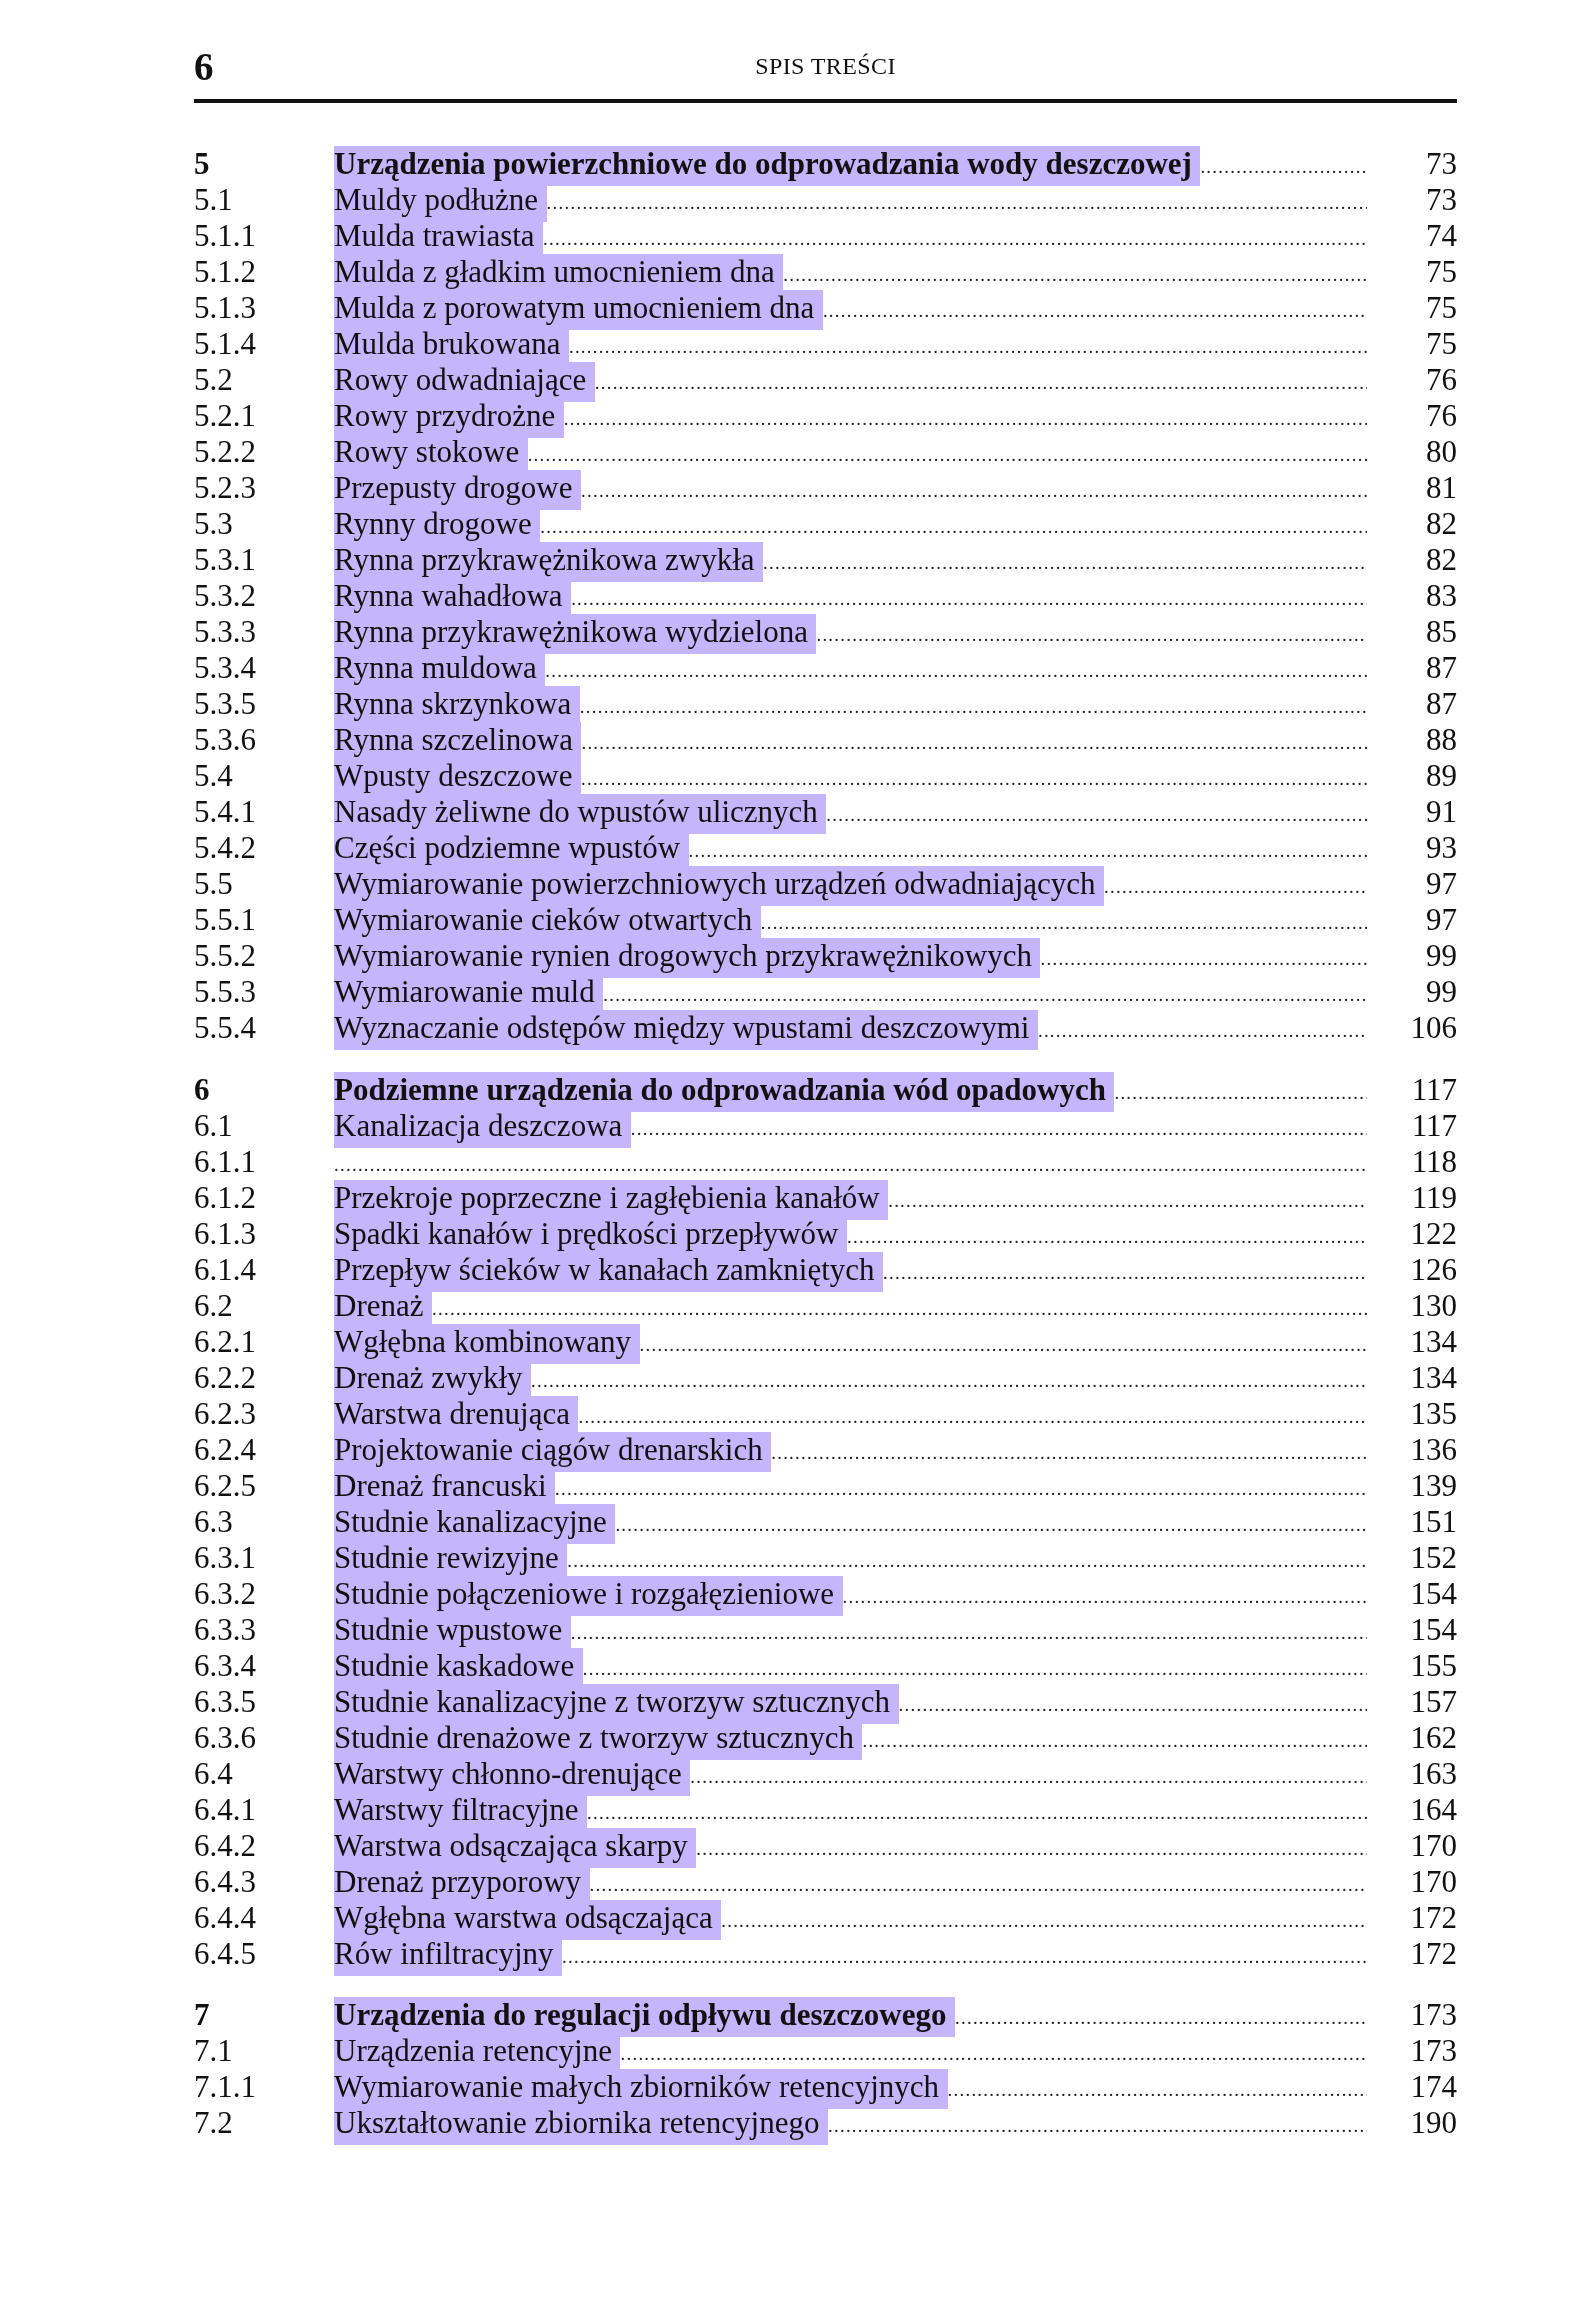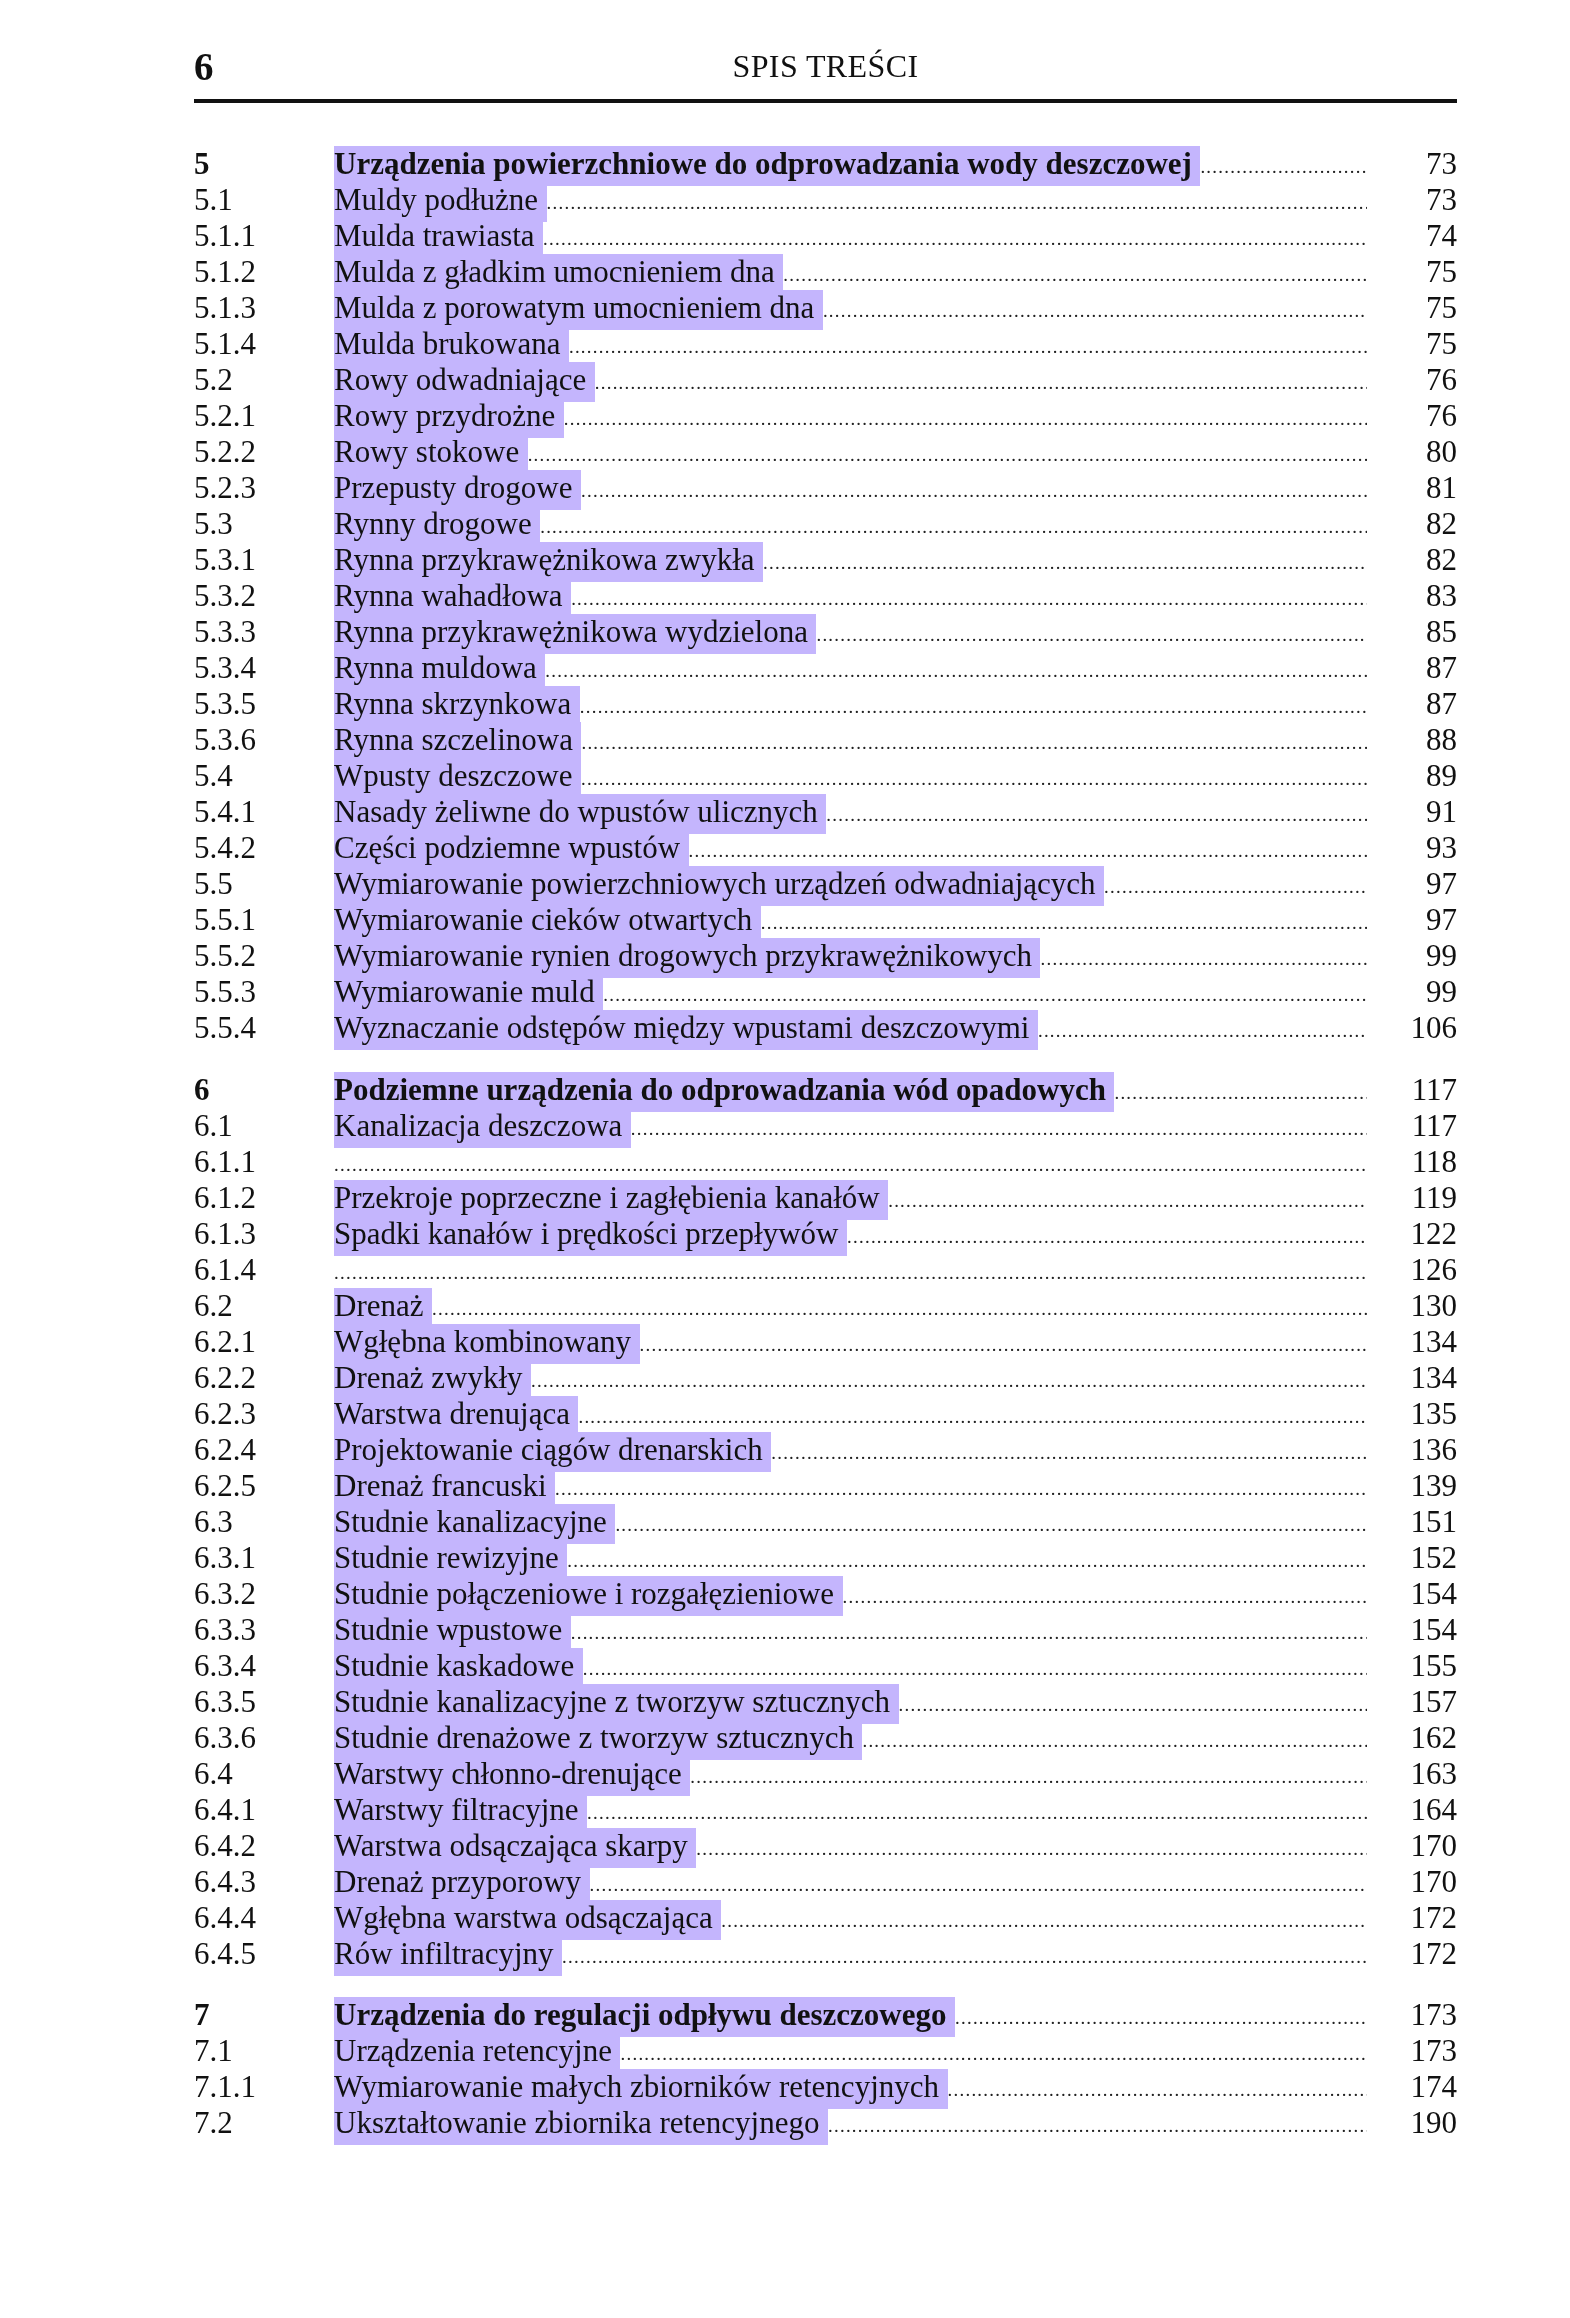--- a/index.html
+++ b/index.html
@@ -9,21 +9,21 @@
     position: relative; overflow: hidden;
   }
   .page-header {
     position: absolute; left: 194px; top: 41px; width: 1263px; height: 51px;
   }
   .page-number {
     position: absolute; left: 0; top: 0; font-size: 39px; font-weight: bold; line-height: 51px;
   }
   .running-title {
     position: absolute; left: 0; right: 0; top: 0; text-align: center;
-    font-size: 32px; line-height: 51px; letter-spacing: 0.4px;
+    font-size: 24px; line-height: 51px; letter-spacing: 0.4px;
   }
   .header-rule {
     position: absolute; left: 194px; top: 99px; width: 1263px; height: 4.3px; background: #111;
   }
   .toc {
     position: absolute; left: 194px; top: 146px; width: 1263px;
   }
   .toc-row {
     position: relative; height: 36px; line-height: 36px; font-size: 31px;
     white-space: nowrap;
@@ -296,20 +296,21 @@
     <span class="sec-num">6.1.3</span>
     <span class="sec-title-wrap">
       <span class="sec-title">Spadki kanałów i prędkości przepływów</span>
       <span class="leader"></span>
     </span>
     <span class="sec-page">122</span>
   </div>
     <div class="toc-row">
     <span class="sec-num">6.1.4</span>
     <span class="sec-title-wrap">
+      <span class="sec-title">Przepływ ścieków w kanałach zamkniętych</span>
       <span class="leader"></span>
     </span>
     <span class="sec-page">126</span>
   </div>
     <div class="toc-row">
     <span class="sec-num">6.2</span>
     <span class="sec-title-wrap">
       <span class="sec-title">Drenaż</span>
       <span class="leader"></span>
     </span>

